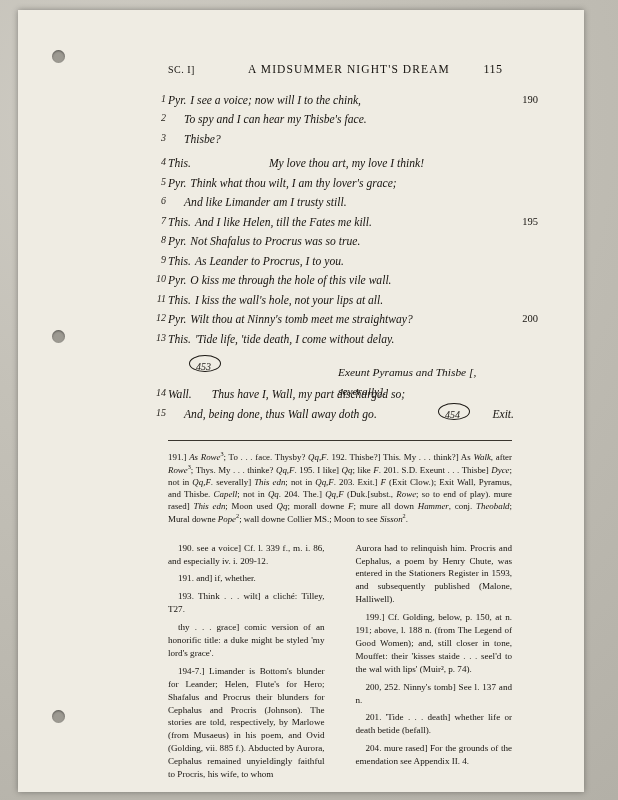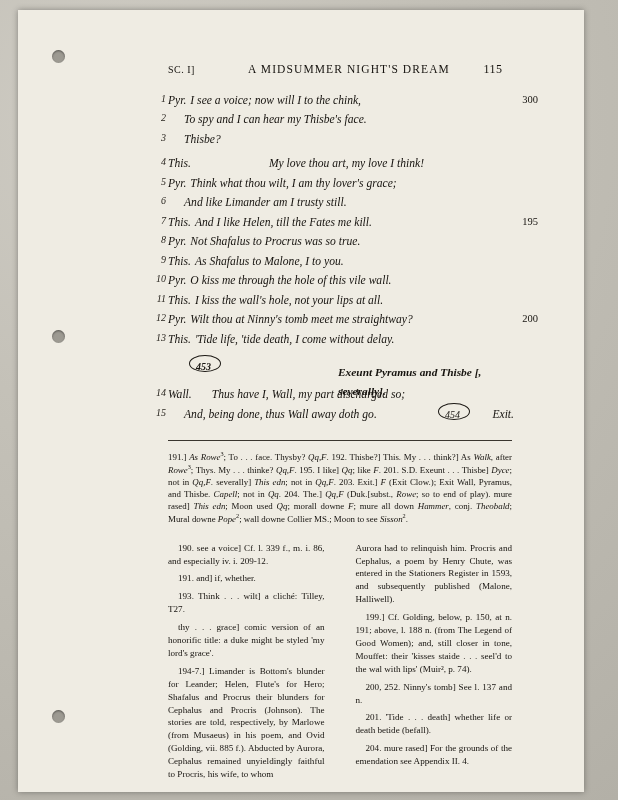--- a/index.html
+++ b/index.html
@@ -171,21 +171,21 @@
         <span class="center">A MIDSUMMER NIGHT'S DREAM</span>
         <span class="right">115</span>
       </div>
 
       <div class="verse">
 
         <div class="vline">
           <span class="lnum">1</span>
           <span class="spk">Pyr.</span>
           <span class="txt">I see a voice; now will I to the chink,</span>
-          <span class="rnum">300</span>
+          <span class="rnum">190</span>
         </div>
 
         <div class="vline indent1">
           <span class="lnum">2</span>
           <span class="txt">To spy and I can hear my Thisbe's face.</span>
         </div>
 
         <div class="vline indent1">
           <span class="lnum">3</span>
           <span class="txt">Thisbe?</span>
@@ -217,21 +217,21 @@
 
         <div class="vline">
           <span class="lnum">8</span>
           <span class="spk">Pyr.</span>
           <span class="txt">Not Shafalus to Procrus was so true.</span>
         </div>
 
         <div class="vline">
           <span class="lnum">9</span>
           <span class="spk">This.</span>
-          <span class="txt">As Shafalus to Malone, I to you.</span>
+          <span class="txt">As Leander to Procrus, I to you.</span>
         </div>
 
         <div class="vline">
           <span class="lnum">10</span>
           <span class="spk">Pyr.</span>
           <span class="txt">O kiss me through the hole of this vile wall.</span>
         </div>
 
         <div class="vline">
           <span class="lnum">11</span>
@@ -245,21 +245,21 @@
           <span class="txt">Wilt thou at Ninny's tomb meet me straightway?</span>
           <span class="rnum">200</span>
         </div>
 
         <div class="vline">
           <span class="lnum">13</span>
           <span class="spk">This.</span>
           <span class="txt">'Tide life, 'tide death, I come without delay.</span>
         </div>
 
-        <div style="position:relative; height:26px; margin-top:6px;font-weight:bold;">
+        <div style="position:relative; height:26px; margin-top:6px;">
           <span class="circle-note" style="left:28px; top:4px;">453</span>
           <div class="sd sd-indent" style="position:absolute; left:74px; top:8px; font-size:11.4px;">Exeunt Pyramus and Thisbe [, severally].</div>
         </div>
 
         <div class="vline" style="margin-top:4px;">
           <span class="lnum">14</span>
           <span class="spk">Wall.</span>
           <span class="txt indent1">Thus have I, Wall, my part discharged so;</span>
         </div>
 

